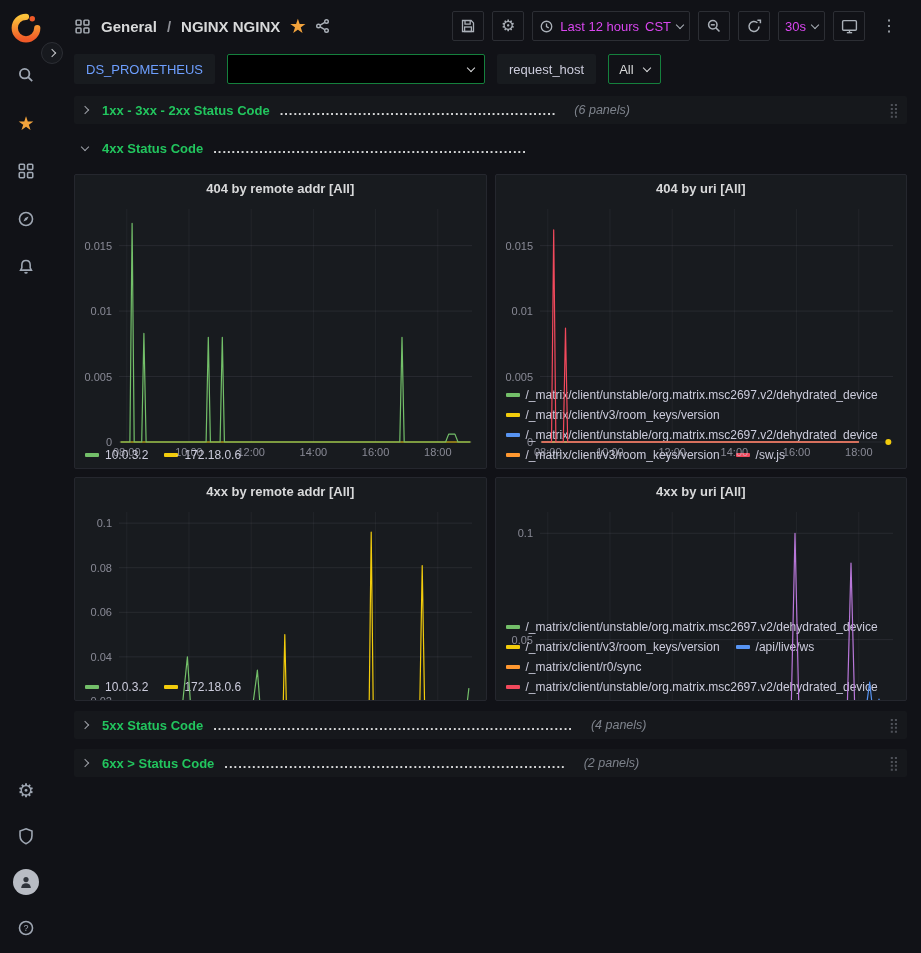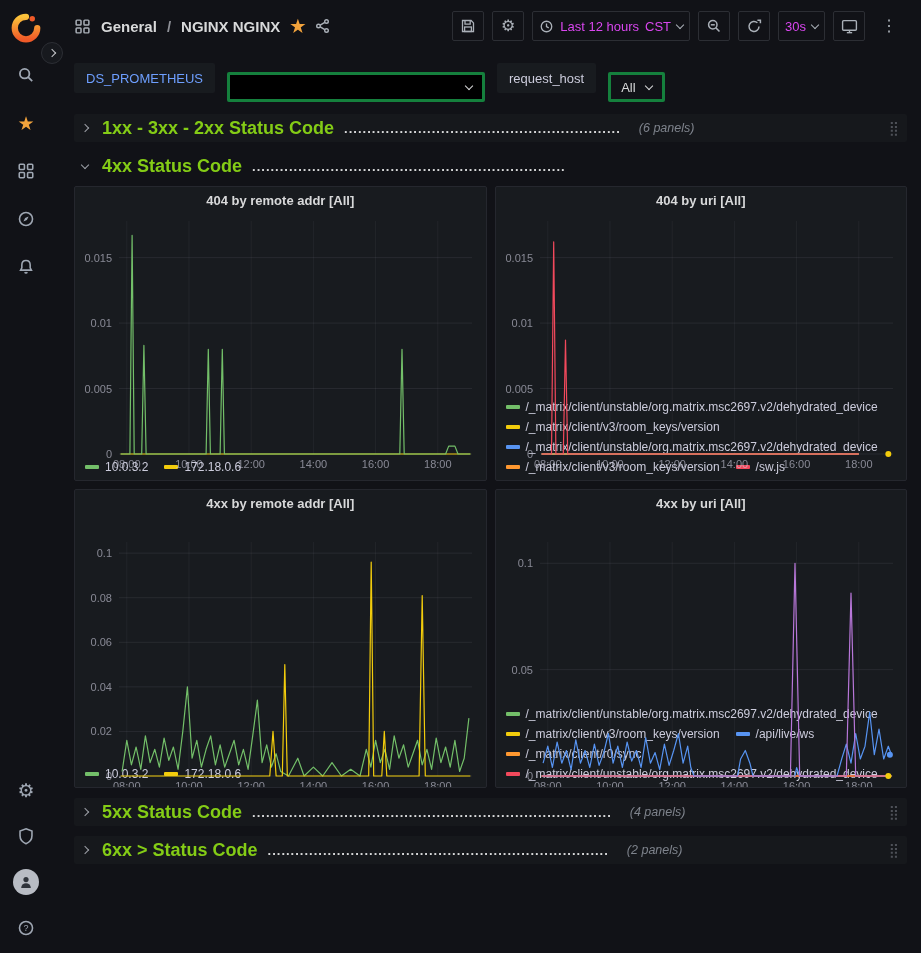--- a/index.html
+++ b/index.html
@@ -66,49 +66,49 @@
   .glyph { font-size: 16px; line-height: 1; }
 
   
   .varbar { display:flex; align-items:center; gap: 12px; padding: 2px 16px 8px 22px; flex: 0 0 auto; }
   .var-ds {
     height: 30px; display:flex; align-items:center; padding: 0 12px;
     background: #181b1f; border-radius: 2px; color: #6e9fff; font-weight: 500; cursor:pointer;
   }
   .var-select {
     height: 30px; display:flex; align-items:center; justify-content:flex-end; gap: 10px;
-    padding: 0 10px; border: 3px solid #15803d; border-radius: 2px; background:#111217;
-    color:#d8d9da; cursor:pointer;margin-top:18px;
+    padding: 0 10px; border: 1px solid #15803d; border-radius: 2px; background:#111217;
+    color:#d8d9da; cursor:pointer;
   }
   .var-select.black { width: 258px; background: #000; }
   .var-chip {
     height: 30px; display:flex; align-items:center; padding: 0 12px;
     background: #181b1f; border-radius: 2px; color:#ccccdc;
   }
 
   
   .dash { flex: 1; padding: 4px 14px 0 22px; overflow: hidden; }
   .row-bar {
     height: 28px; display:flex; align-items:center; gap: 10px; padding: 0 8px;
     background: #16181c; border-radius: 2px; margin-bottom: 10px; cursor:pointer;
   }
-  .row-bar.expanded { background: transparent; margin-bottom: 6px; }
+  .row-bar.expanded { background: transparent; margin-bottom: 12px; }
   .row-chev { color:#9da0a8; display:flex; align-items:center; width: 10px; }
-  .row-title { font-weight: 700; font-size: 18px; color:#84cc16; white-space: nowrap; }
+  .row-title { font-weight: 700; font-size: 13px; color:#22c55e; white-space: nowrap; }
   .row-dots { font-weight: 700; font-size: 13px; color:#d8d9da; letter-spacing: 1px; overflow:hidden; white-space:nowrap; }
   .row-count { font-style: italic; color: #7e838c; font-size: 12.5px; margin-left: 8px; white-space:nowrap; }
   .row-handle { margin-left:auto; color:#4e5158; font-size: 14px; cursor:grab; }
 
   .panel-grid { display:grid; grid-template-columns: 1fr 1fr; gap: 8px; margin-bottom: 10px; }
   .panel {
     background: #181b1f; border: 1px solid #25272e; border-radius: 2px;
     display:flex; flex-direction: column; overflow: hidden;
   }
   .panel.h1 { height: 295px; }
-  .panel.h2 { height: 299px; gap: 18px; }
+  .panel.h2 { height: 224px; }
   .panel-title {
     flex: 0 0 26px; display:flex; align-items:center; justify-content:center;
     font-size: 13px; font-weight: 600; color:#d8d9da; cursor:pointer;text-align:center;
   }
   .chart { flex: 1; min-height: 0; position: relative; }
   .chart svg { position:absolute; inset: 0; }
   .tick { fill: rgba(204,204,220,0.62); font-size: 11px; font-family: "Liberation Sans", sans-serif; }
 
   .legend {
     flex: 0 0 auto; display:flex; flex-wrap: wrap; align-content: flex-start;

